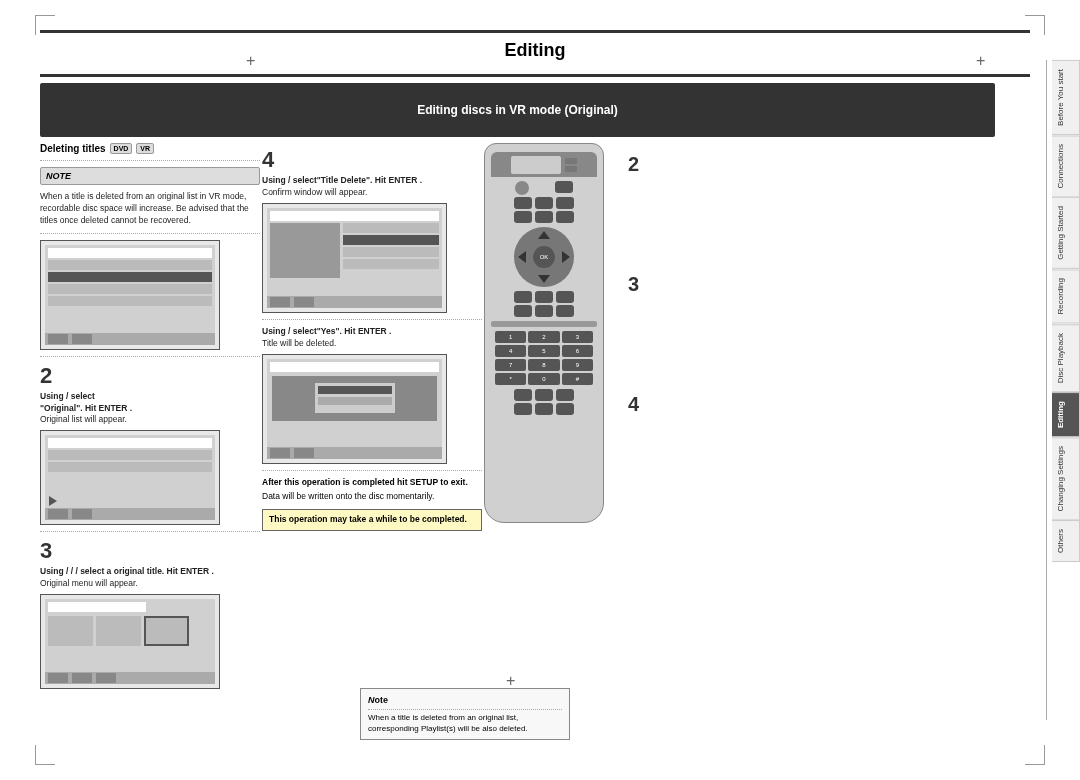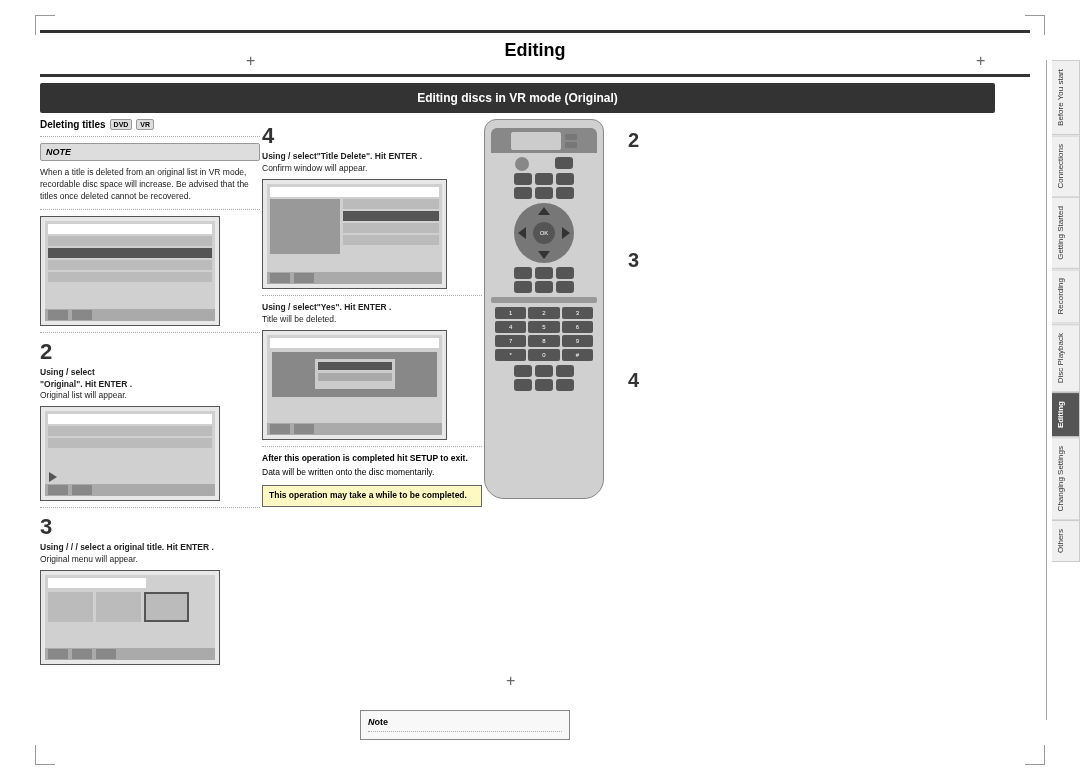--- a/index.html
+++ b/index.html
@@ -98,21 +98,21 @@
       padding: 4px 0;
     }
 
     
     .section-header {
       background: #333;
       color: #fff;
       text-align: center;
       font-size: 12px;
       font-weight: bold;
-      padding: 8px 8px;
+      padding: 20px 8px;
       margin-bottom: 6px;
       border-radius: 2px;
     }
 
     
     .two-col {
       display: flex;
       gap: 2px;
       height: calc(100% - 60px);
     }
@@ -720,17 +720,18 @@
 
       </div>
 
     </div>
 
     <div style="position:absolute; bottom:10px; left:320px; width:210px; border:1px solid #888; padding:5px 7px; font-size:8px; line-height:1.4; background:#f8f8f8;">
       <div style="font-size:9px; font-weight:bold; margin-bottom:2px;">
         <span style="font-style:italic;">N</span><span>ote</span>
       </div>
       <hr class="dotted-line" style="margin:2px 0;">
+      <div>When a title is deleted from an original list, corresponding Playlist(s) will be also deleted.</div>
     </div>
 
   </div>
 
 </div>
 
 </body></html>

